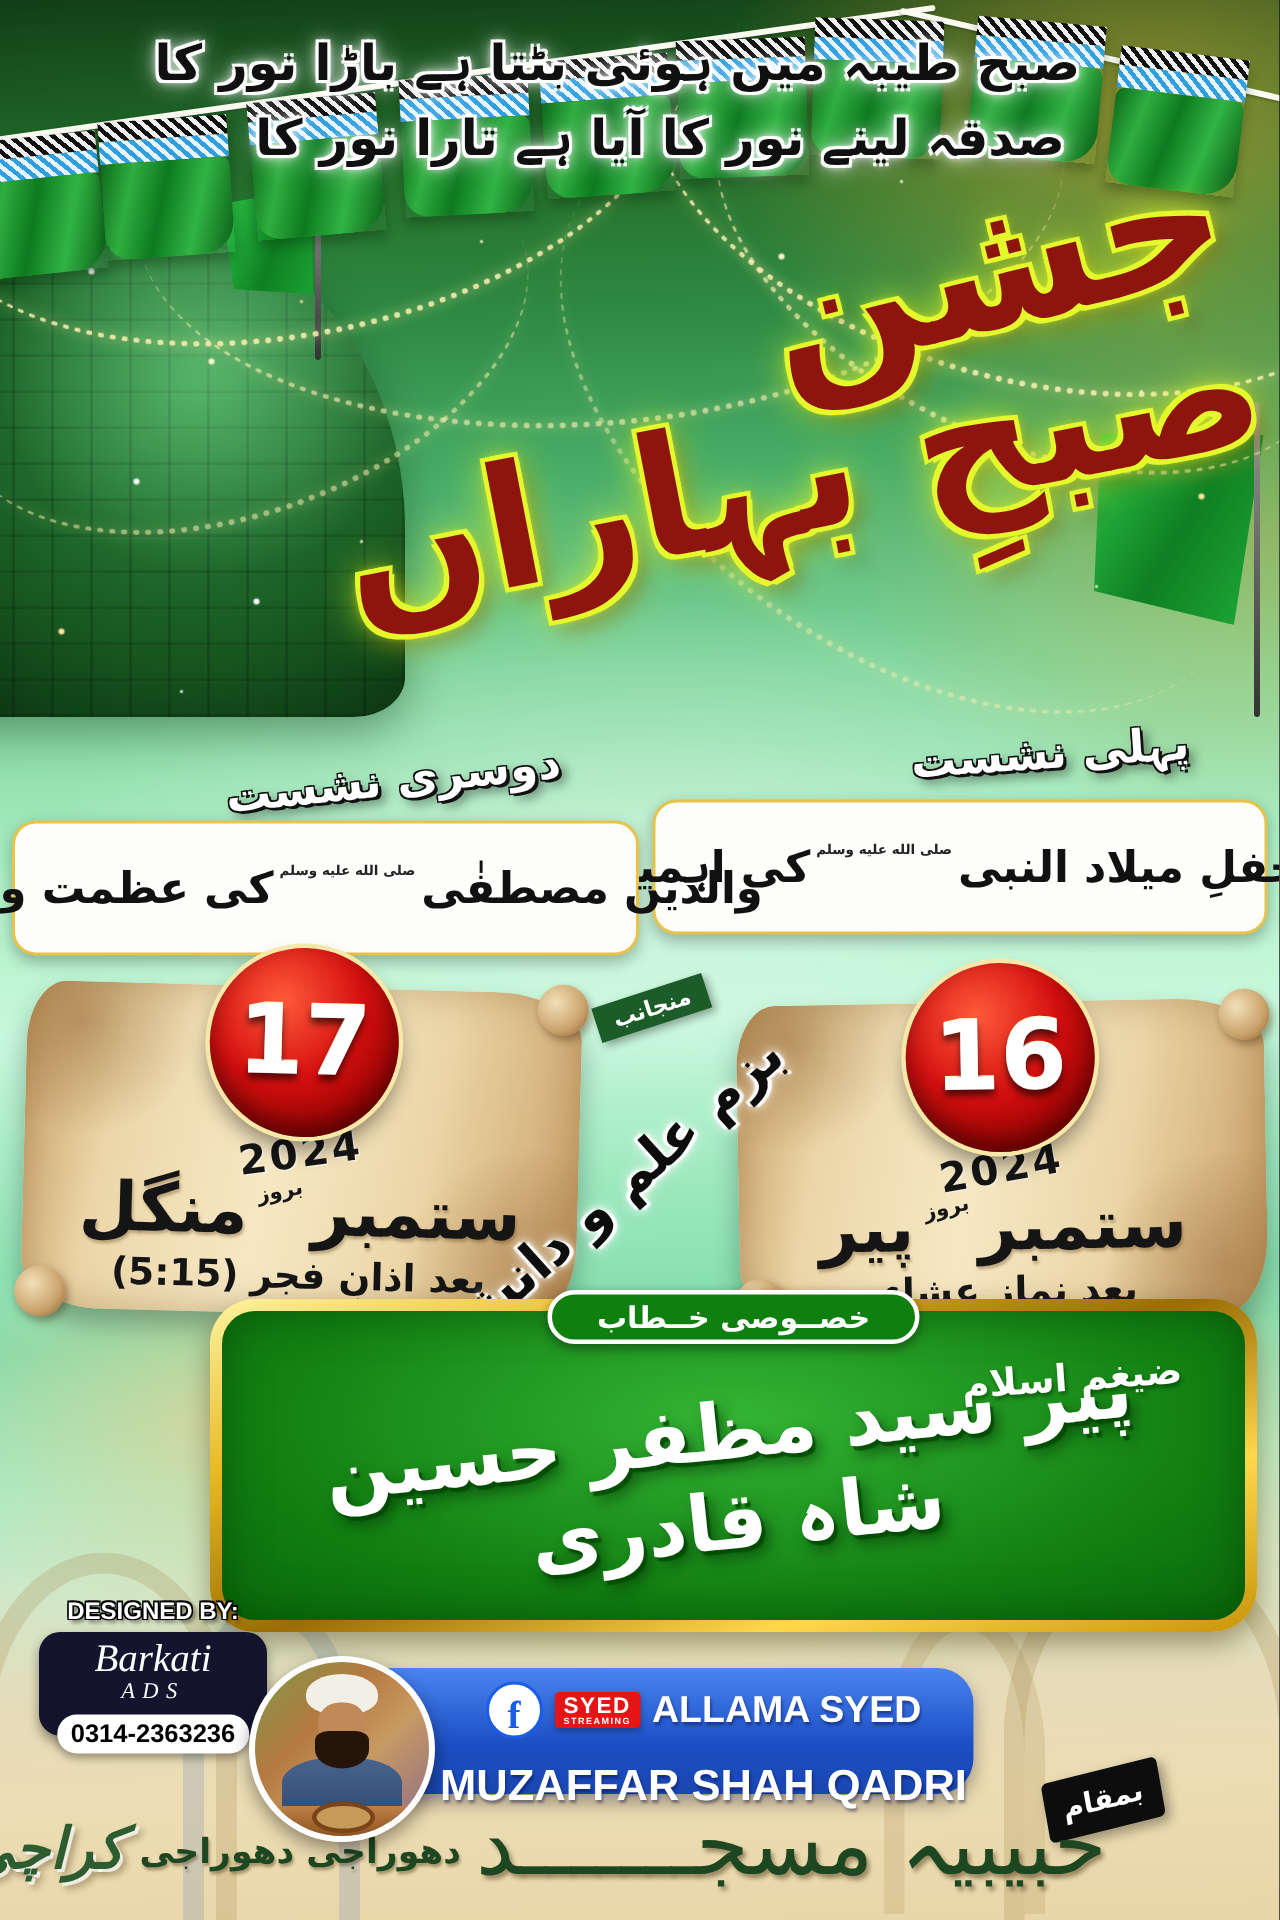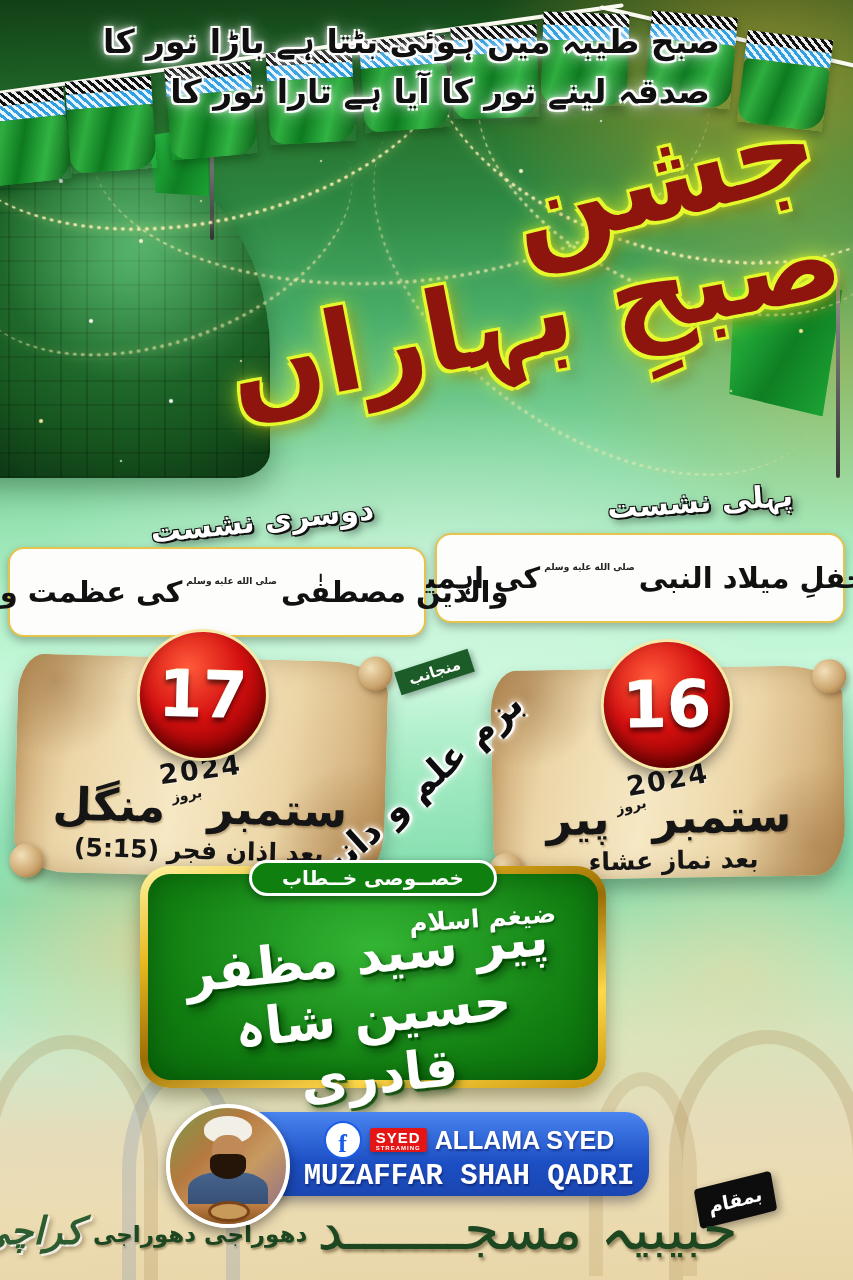--- a/index.html
+++ b/index.html
@@ -124,21 +124,21 @@
   .scroll-time{display:flex;direction:rtl;justify-content:center;align-items:center;gap:8px;margin-top:2px;
     font-size:25px;font-weight:800;white-space:nowrap;}
   
   .org{position:absolute;left:362px;top:652px;width:150px;height:215px;z-index:8;}
   .org-tag{position:absolute;left:34px;top:8px;background:#1c5c28;color:#fff;font-size:15px;font-weight:bold;
     padding:3px 12px;transform:rotate(-18deg);direction:rtl;white-space:nowrap;box-shadow:2px 3px 6px rgba(0,0,0,.35);}
   .org-name{position:absolute;left:-28px;top:96px;width:210px;text-align:center;transform:rotate(-42deg);
     font-size:36px;font-weight:800;color:#0d0d0d;direction:rtl;white-space:nowrap;
     text-shadow:0 0 6px #fff,0 0 10px #fff,2px 2px 1px rgba(255,255,255,.95),-2px -2px 1px rgba(255,255,255,.95);}
   
-  .banner-gold{position:absolute;left:140px;top:866px;width:466px;height:222px;z-index:8;border-radius:30px;padding:8px;
+  .banner-gold{position:absolute;left:140px;top:866px;width:698px;height:222px;z-index:8;border-radius:30px;padding:8px;
     background:linear-gradient(160deg,#fff3a0,#e8b820 25%,#9a6d05 50%,#ffd84a 75%,#c8940a);
     box-shadow:0 8px 18px rgba(60,40,0,.4);box-sizing:border-box;}
   .banner-green{position:relative;width:100%;height:100%;border-radius:22px;
     background:radial-gradient(ellipse at 50% 35%,#34b534,#128012 65%,#0a6a0a);
     box-shadow:inset 0 0 30px rgba(0,60,0,.5);}
   .special-pill{position:absolute;left:50%;top:-14px;transform:translateX(-50%);background:#0f7f0f;border:3px solid #fff;
     border-radius:999px;padding:3px 30px;color:#fff;font-size:20px;font-weight:bold;direction:rtl;white-space:nowrap;
     box-shadow:0 3px 8px rgba(0,0,0,.4);}
   .honorific{position:absolute;right:42px;top:30px;color:#fff;font-size:25px;font-weight:bold;direction:rtl;
     transform:rotate(-4deg);text-shadow:1px 2px 3px rgba(0,50,0,.6);}
@@ -170,22 +170,22 @@
   .live-row{display:flex;align-items:center;gap:8px;}
   .fb-icon{width:34px;height:34px;border-radius:50%;background:#fff;border:2px solid #1b5ce8;
     display:flex;align-items:flex-end;justify-content:center;overflow:hidden;}
   .fb-f{color:#1b5ce8;font-family:"Liberation Serif",serif;font-weight:bold;font-size:26px;line-height:.95;}
   .live-badge{background:#e51515;border-radius:3px;padding:2px 6px 1px;text-align:center;line-height:1;
     box-shadow:0 2px 4px rgba(0,0,0,.3);}
   .live-word{color:#fff;font-size:15px;font-weight:800;font-family:"Liberation Sans",sans-serif;letter-spacing:1px;}
   .live-sub{color:#fff;font-size:6px;font-weight:bold;letter-spacing:1px;font-family:"Liberation Sans",sans-serif;}
   .live-name1{color:#fff;font-size:25px;font-weight:800;font-family:"Liberation Sans",sans-serif;white-space:nowrap;
     text-shadow:1px 2px 2px rgba(0,0,60,.4);}
-  .live-name2{color:#fff;font-size:29px;font-weight:800;font-family:Liberation Mono, monospace;white-space:nowrap;
-    margin-top:1px;text-shadow:1px 2px 2px rgba(0,0,60,.4);}
+  .live-name2{color:#fff;font-size:29px;font-weight:800;font-family:Liberation Sans, sans-serif;white-space:nowrap;
+    margin-top:16px;text-shadow:1px 2px 2px rgba(0,0,60,.4);}
   .photo{position:absolute;left:166px;top:1104px;width:116px;height:116px;border-radius:50%;border:4px solid #fff;
     overflow:hidden;z-index:10;box-shadow:0 5px 12px rgba(0,0,0,.4);
     background:linear-gradient(135deg,#7a9a4a 0%,#b5793f 35%,#c79a62 60%,#8a6a8a 100%);}
   .photo div{position:absolute;}
   .turban{top:8px;left:34px;width:48px;height:27px;background:#f2efe6;border-radius:50% 50% 42% 42%;}
   .face{top:27px;left:42px;width:32px;height:30px;background:#c08a58;border-radius:45%;}
   .beard{top:46px;left:40px;width:36px;height:25px;background:#241508;border-radius:30% 30% 60% 60%;}
   .robe{top:64px;left:18px;width:80px;height:42px;background:linear-gradient(#47648e,#32496e);border-radius:40% 40% 0 0;}
   .desk{bottom:0;left:0;right:0;height:20px;background:linear-gradient(#c08045,#8a5520);}
   .desk-wheel{bottom:2px;left:38px;width:36px;height:15px;border:3px solid #7a4418;border-radius:50%;background:#c89a5a;}
@@ -343,20 +343,28 @@
       <div class="honorific">ضیغم اسلام</div>
       <div class="speaker-name">پیر سید مظفر حسین شاہ قادری</div>
     </div>
   </div>
 
   <div class="arch arch1"></div>
   <div class="arch arch2"></div>
   <div class="arch arch3"></div>
   <div class="arch arch4"></div>
 
+  <div class="designer">
+    <div class="designer-label">DESIGNED BY:</div>
+    <div class="designer-box">
+      <div class="designer-brand">Barkati</div>
+      <div class="designer-sub">ADS</div>
+      <div class="designer-phone">0314-2363236</div>
+    </div>
+  </div>
 
   <div class="bluebar">
     <div class="bluebar-inner">
       <div class="live-row">
         <div class="fb-icon">
           <span class="fb-f">f</span>
         </div>
         <div class="live-badge">
           <div class="live-word">SYED</div>
           <div class="live-sub">STREAMING</div>

